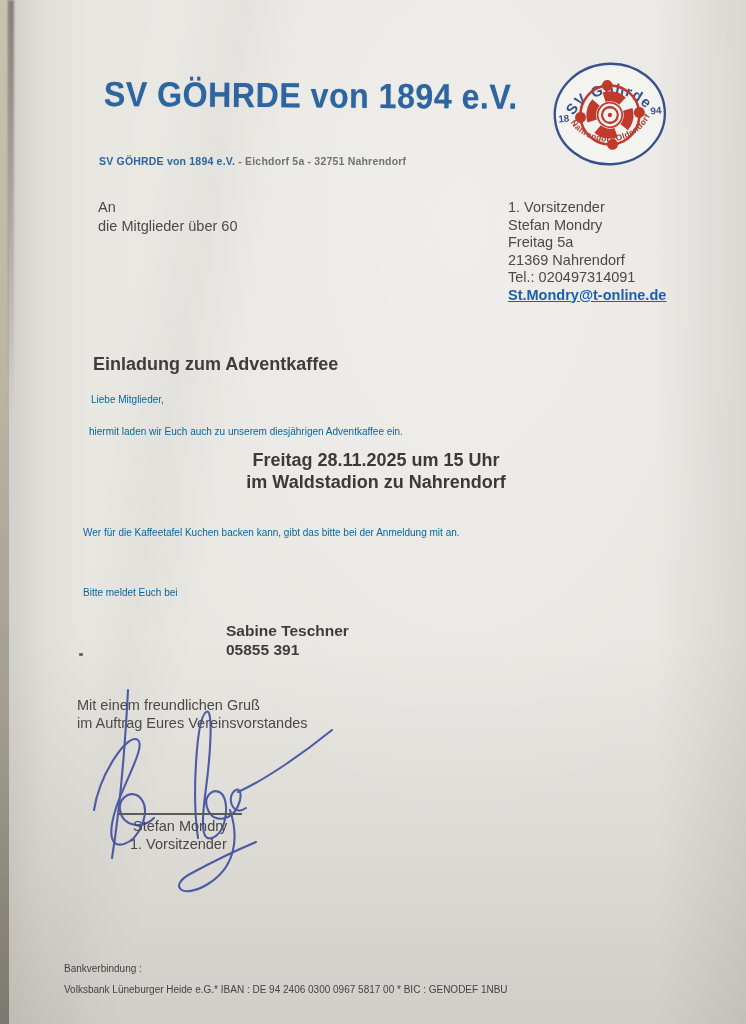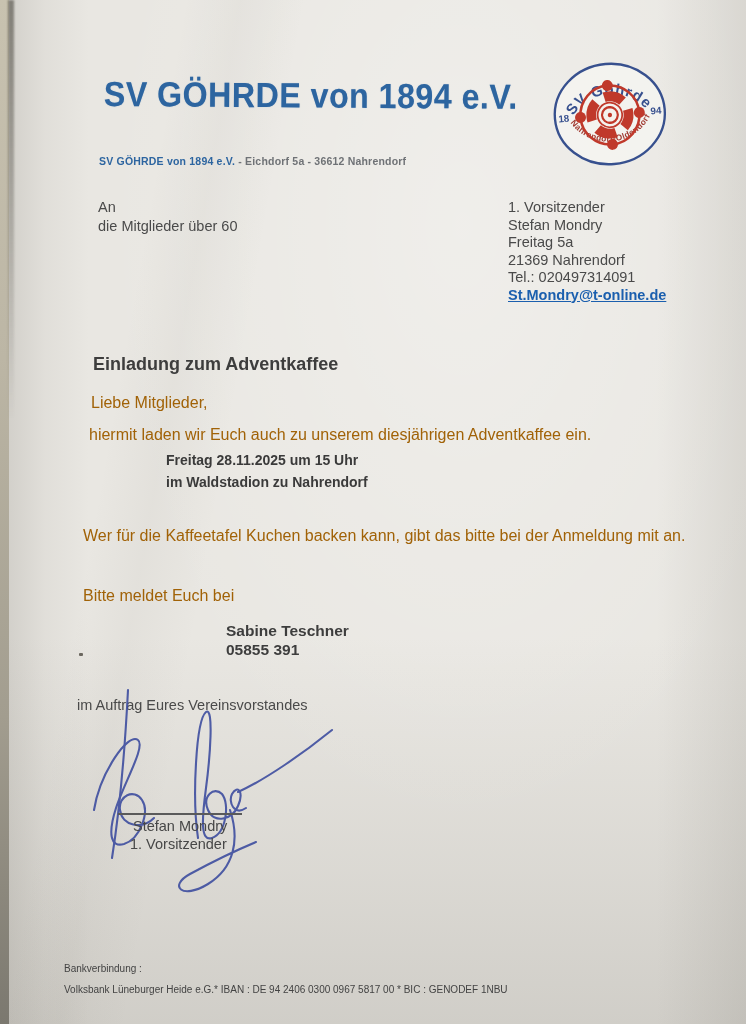--- a/index.html
+++ b/index.html
@@ -29,22 +29,22 @@
   }
   .sender-line{font-size:10.5px;white-space:nowrap;letter-spacing:0.2px;}
   .sender-bold{color:#2d65a0;font-weight:bold;}
   .sender-rest{color:#6f7276;font-weight:bold;}
   .blocktext{font-size:14.5px;line-height:18px;color:#4a4a4a;}
   .recipient{line-height:19px;}
   .contact{line-height:17.5px;}
   .contact div{white-space:nowrap;}
   .email{color:#1b5fae;font-weight:bold;text-decoration:underline;}
   .subject{font-size:18px;font-weight:bold;color:#3d3d3d;white-space:nowrap;}
-  .bodyline{font-size:16px;color:#a16207;white-space:nowrap;}
-  .event{width:420px;font-size:14px;font-weight:bold;color:#3a3a3a;line-height:22px;}
+  .bodyline{font-size:10px;color:#0369a1;white-space:nowrap;}
+  .event{width:420px;text-align:center;font-size:18px;font-weight:bold;color:#3a3a3a;line-height:22px;}
   .center-contact{width:300px;text-align:left;font-size:15.5px;font-weight:bold;color:#3d3d3d;line-height:19px;}
   .closing{font-size:14.5px;color:#4a4a4a;line-height:18px;}
   .sig-line{position:absolute;left:118px;top:813px;width:124px;height:1.5px;background:#5a5a5a;}
   .signer{font-size:14.5px;color:#474747;line-height:17px;}
   .footer{font-size:10px;color:#434343;line-height:21px;white-space:nowrap;}
   .speck{position:absolute;left:79px;top:653px;width:4px;height:3px;background:#6b675f;border-radius:1px;}
   svg text{font-family:"Liberation Sans", sans-serif;}
 </style>
 </head>
 <body>
@@ -89,21 +89,21 @@
           <path d="M8,0 A8,8 0 0 1 0,8" transform="rotate(8)"></path>
           <path d="M0,8 A8,8 0 0 1 -8,0"></path>
           <path d="M-8,0 A8,8 0 0 1 0,-8" transform="rotate(8)"></path>
         </g>
         <circle r="2.2" fill="#c0392b"></circle>
       </g>
     </svg>
   </div>
 
   <div class="abs sender-line" style="left:99px;top:155px;">
-    <span class="sender-bold">SV GÖHRDE von 1894 e.V.</span><span class="sender-rest"> - Eichdorf 5a - 36612 Nahrendorf</span>
+    <span class="sender-bold">SV GÖHRDE von 1894 e.V.</span><span class="sender-rest"> - Eichdorf 5a - 32751 Nahrendorf</span>
   </div>
 
   <div class="abs blocktext recipient" style="left:98px;top:198px;">
     <div>An</div>
     <div>die Mitglieder über 60</div>
   </div>
 
   <div class="abs blocktext contact" style="left:508px;top:199px;">
     <div>1. Vorsitzender</div>
     <div>Stefan Mondry</div>
@@ -127,20 +127,21 @@
 
   <div class="abs bodyline" style="left:83px;top:587px;">Bitte meldet Euch bei</div>
   <div class="abs center-contact" style="left:226px;top:621px;">
     <div>Sabine Teschner</div>
     <div>05855 391</div>
   </div>
 
   <div class="speck"></div>
 
   <div class="abs closing" style="left:77px;top:696px;">
+    <div>Mit einem freundlichen Gruß</div>
     <div>im Auftrag Eures Vereinsvorstandes</div>
   </div>
 
   <div class="abs" style="left:80px;top:688px;">
     <svg width="350" height="220" viewBox="0 0 350 220" fill="none" stroke="#3a4a9e" stroke-width="2.1" stroke-linecap="round" opacity="0.88">
       <path d="M48,2 C45,60 40,120 32,170"></path>
       <path d="M14,122 C20,85 48,44 58,52 C66,58 44,95 36,120 C28,145 30,160 44,156 C60,151 70,124 62,112 C54,100 38,108 40,122 C42,138 62,142 74,130"></path>
       <path d="M118,150 C112,110 116,32 126,24 C134,18 130,70 126,100 C122,130 120,154 132,150 C146,145 150,116 142,106 C134,98 122,108 128,122 C134,136 152,132 158,118 C164,104 158,96 152,106 C148,114 154,128 166,120"></path>
       <path d="M158,104 C185,92 225,64 252,42"></path>
       <path d="M150,122 C160,152 154,180 128,196 C102,212 88,198 110,186 C132,174 152,164 176,154"></path>

